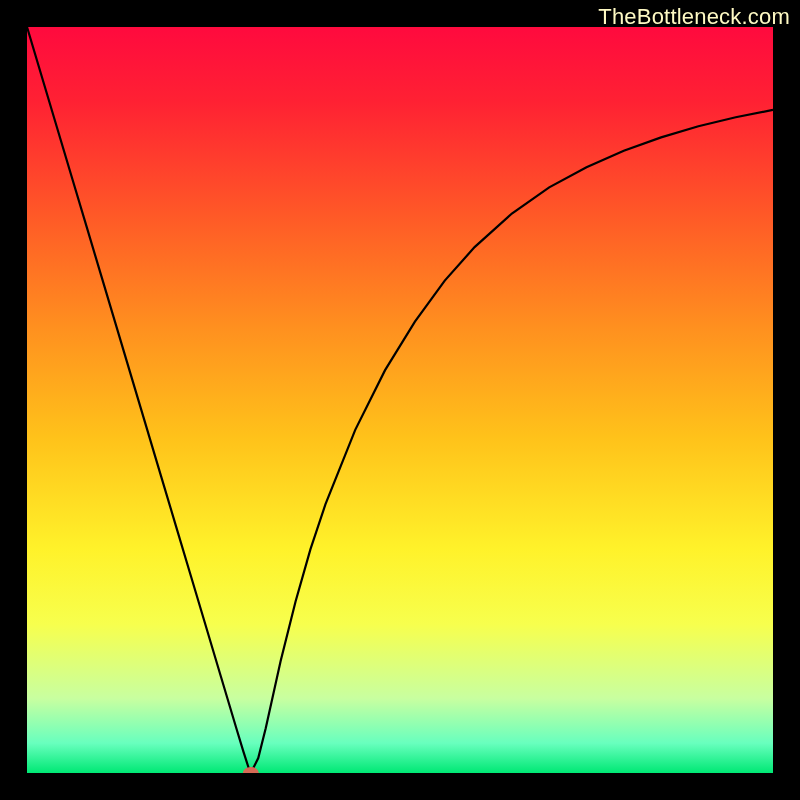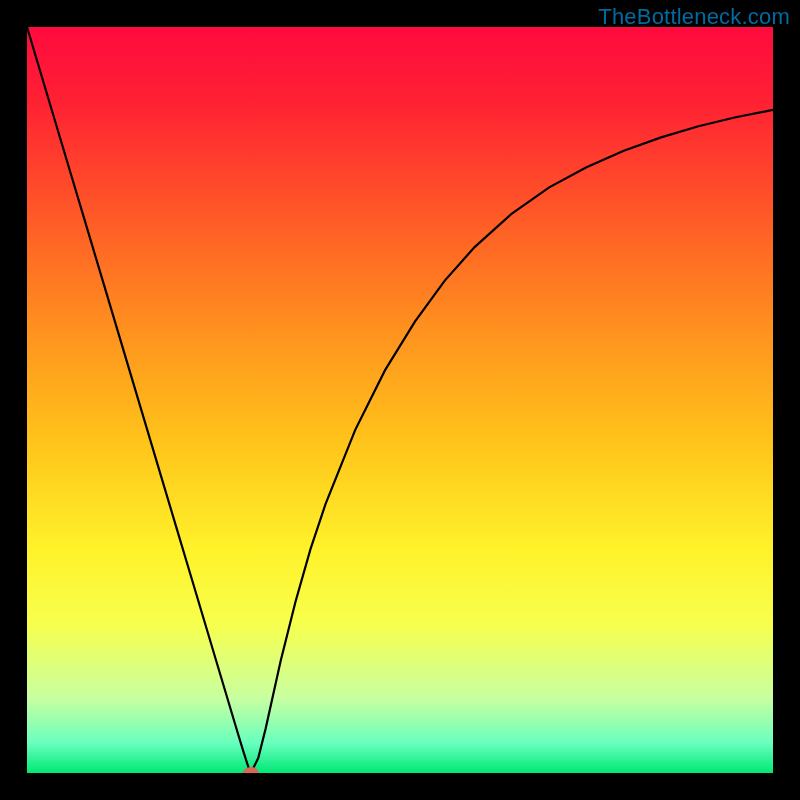--- a/index.html
+++ b/index.html
@@ -16,21 +16,21 @@
     left: 27px;
     top: 27px;
     width: 746px;
     height: 746px;
     background: #000;
   }
   .attribution {
     position: absolute;
     top: 4px;
     right: 10px;
-    color: #0369a1;
+    color: #fef9c3;
     font-size: 22px;
     font-weight: 400;
     letter-spacing: 0.2px;
   }
   svg {
     position: absolute;
     left: 27px;
     top: 27px;
   }
 </style>

